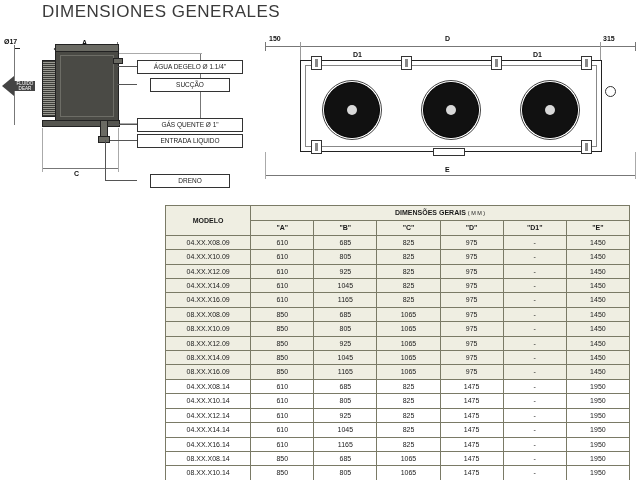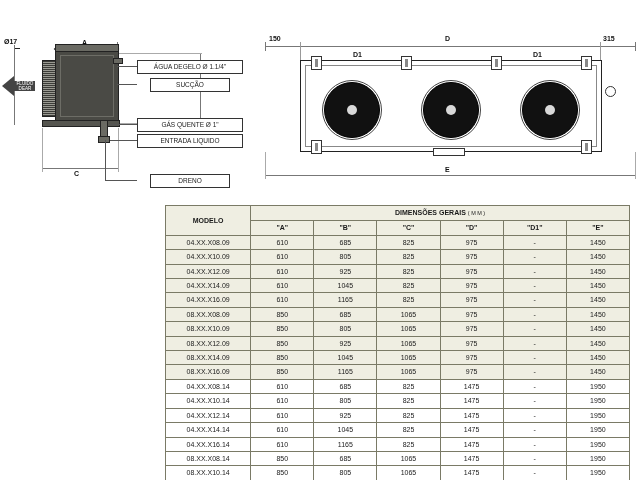--- a/index.html
+++ b/index.html
@@ -114,20 +114,21 @@
   tr.shade td{background:#efeee2;}
   tr.plain td{background:#ffffff;}
   .col-model{width:85px;}
   .col-dim{width:63px;}
 </style>
 </head>
 <body>
 
 <div class="root">
 
+  <div class="title">DIMENSIONES GENERALES</div>
 
   <div id="left-view">
 
     <div class="ln hln" style="left:14px;top:20px;width:6px;"></div>
     <div class="ln vln" style="left:14px;top:17px;height:80px;background:#777;"></div>
     <div class="ln vln" style="left:55px;top:17px;height:10px;background:#777;"></div>
     <div class="ln vln" style="left:117px;top:14px;height:14px;background:#777;"></div>
     <div class="ln hln" style="left:55px;top:20px;width:62px;"></div>
     <div class="dim-txt b" style="left:4px;top:10px;">Ø17</div>
     <div class="dim-txt b" style="left:82px;top:11px;">A</div>

